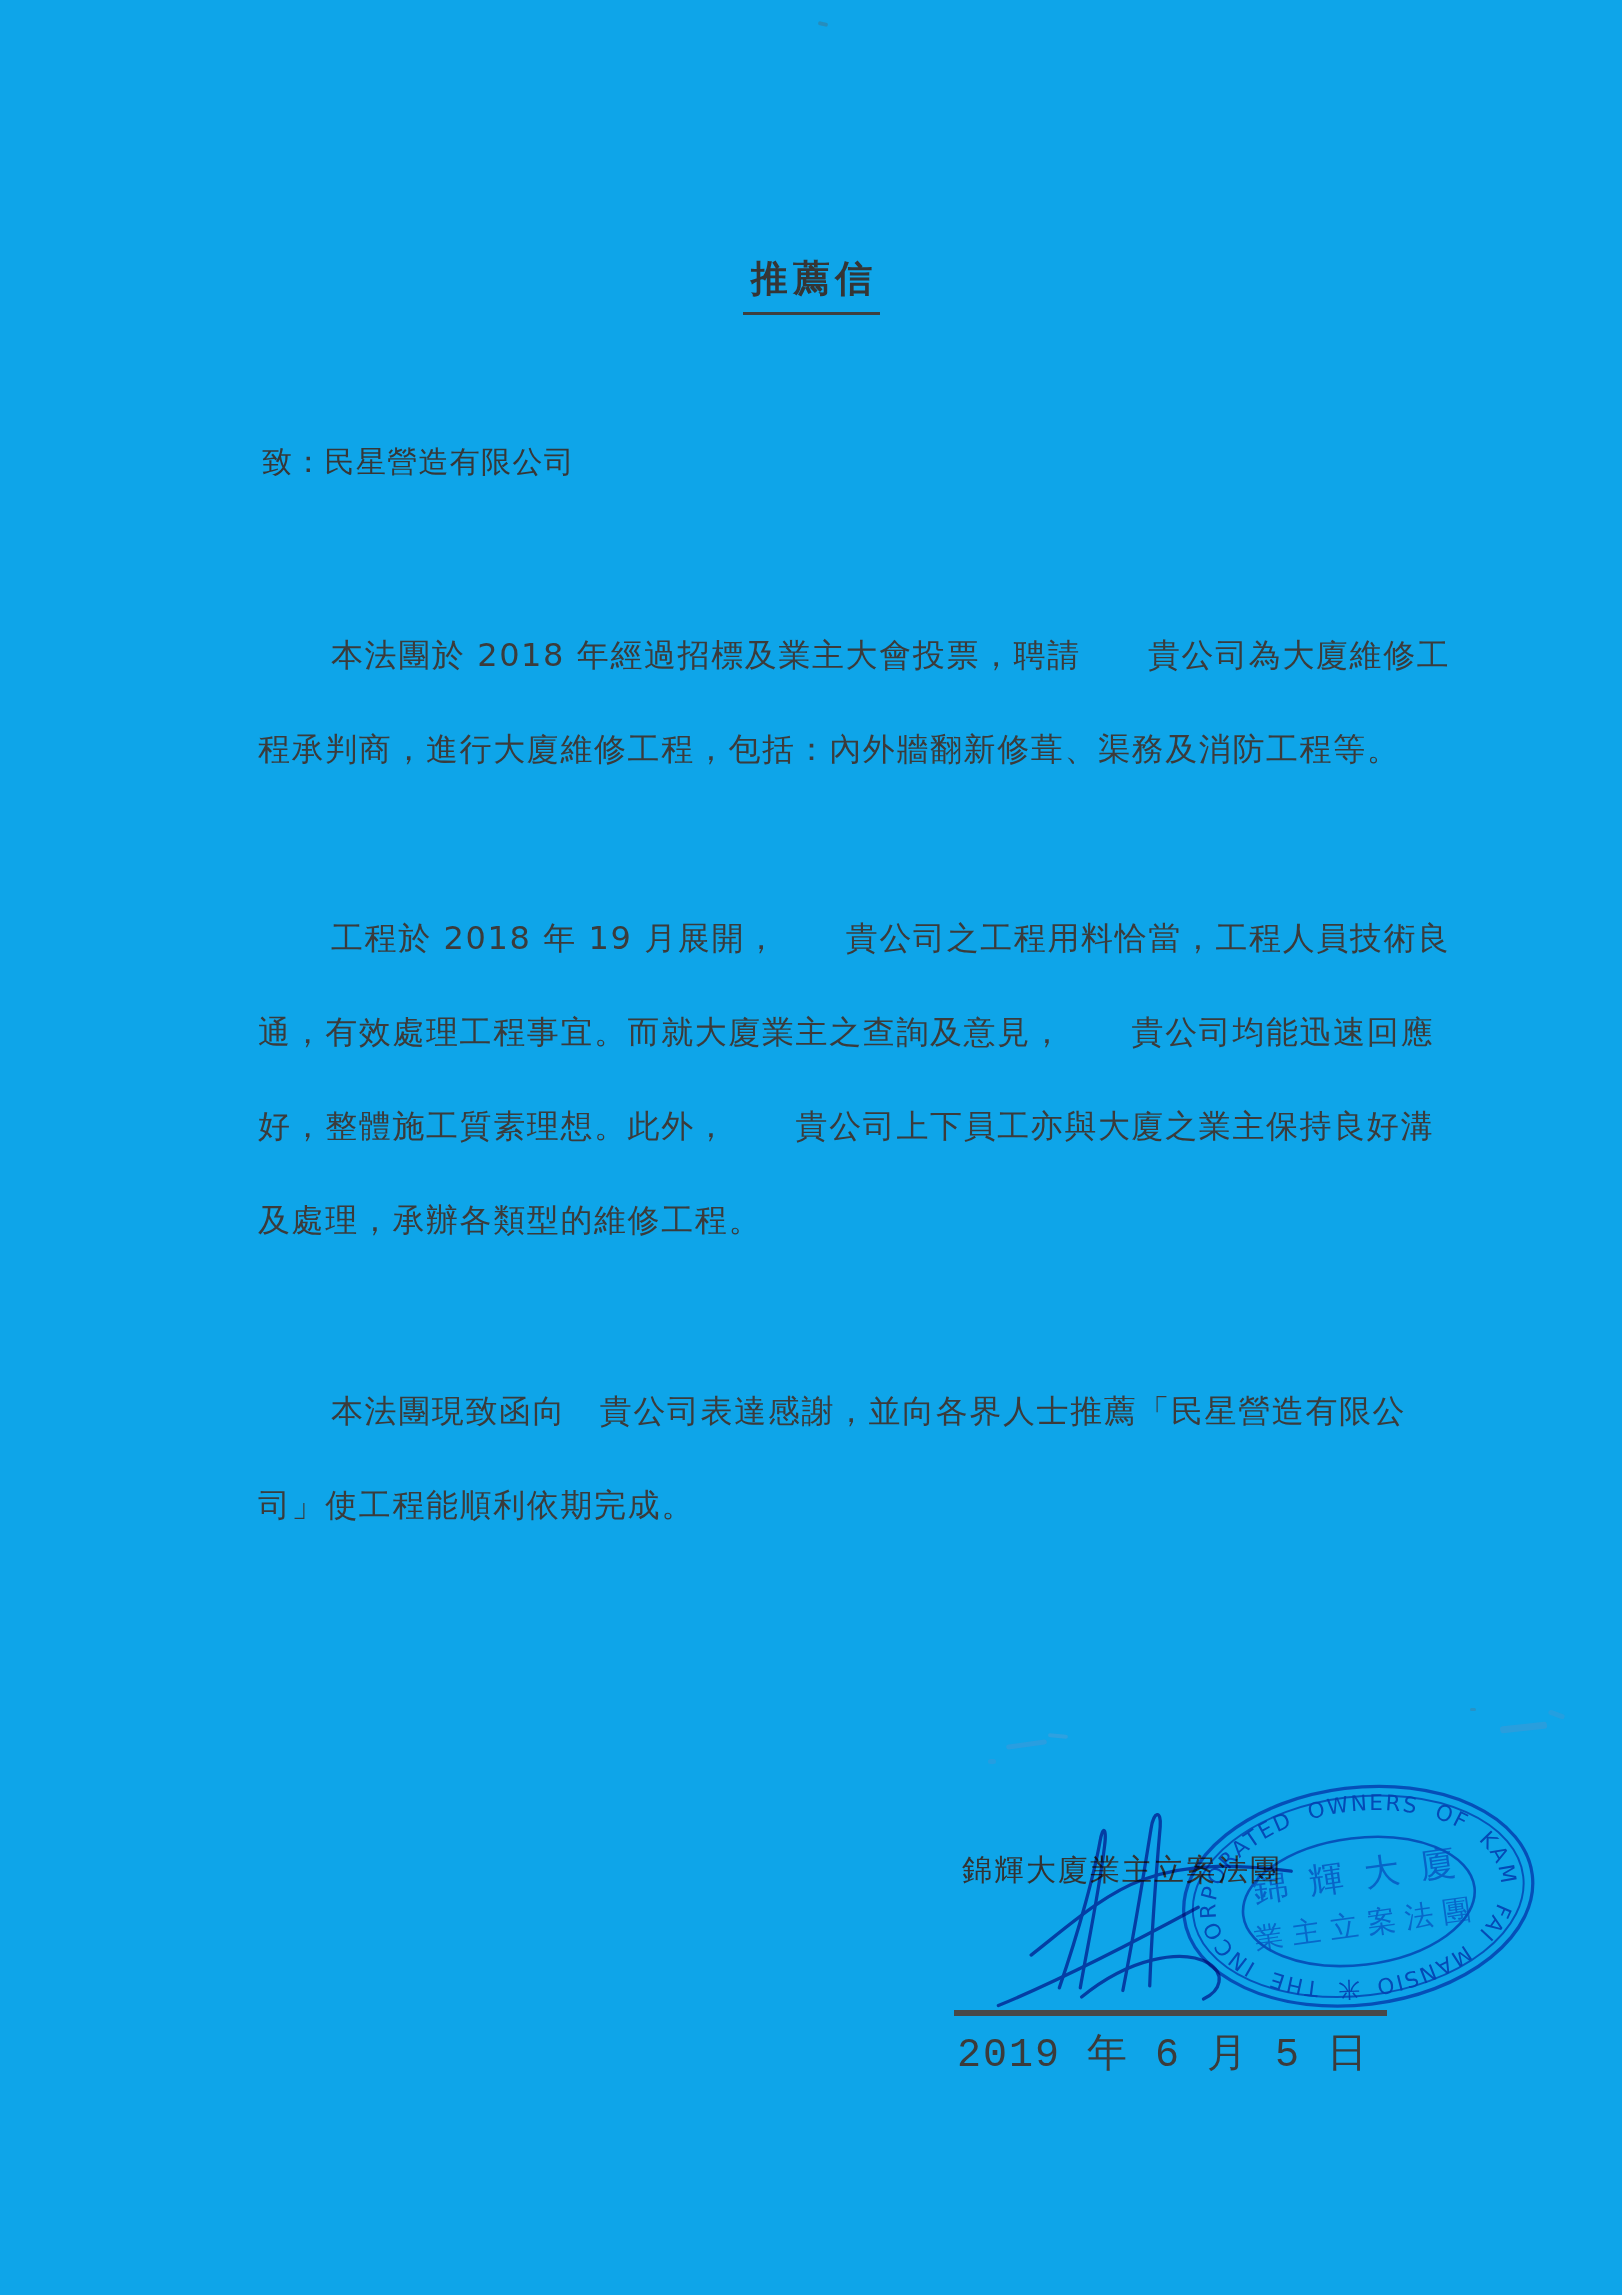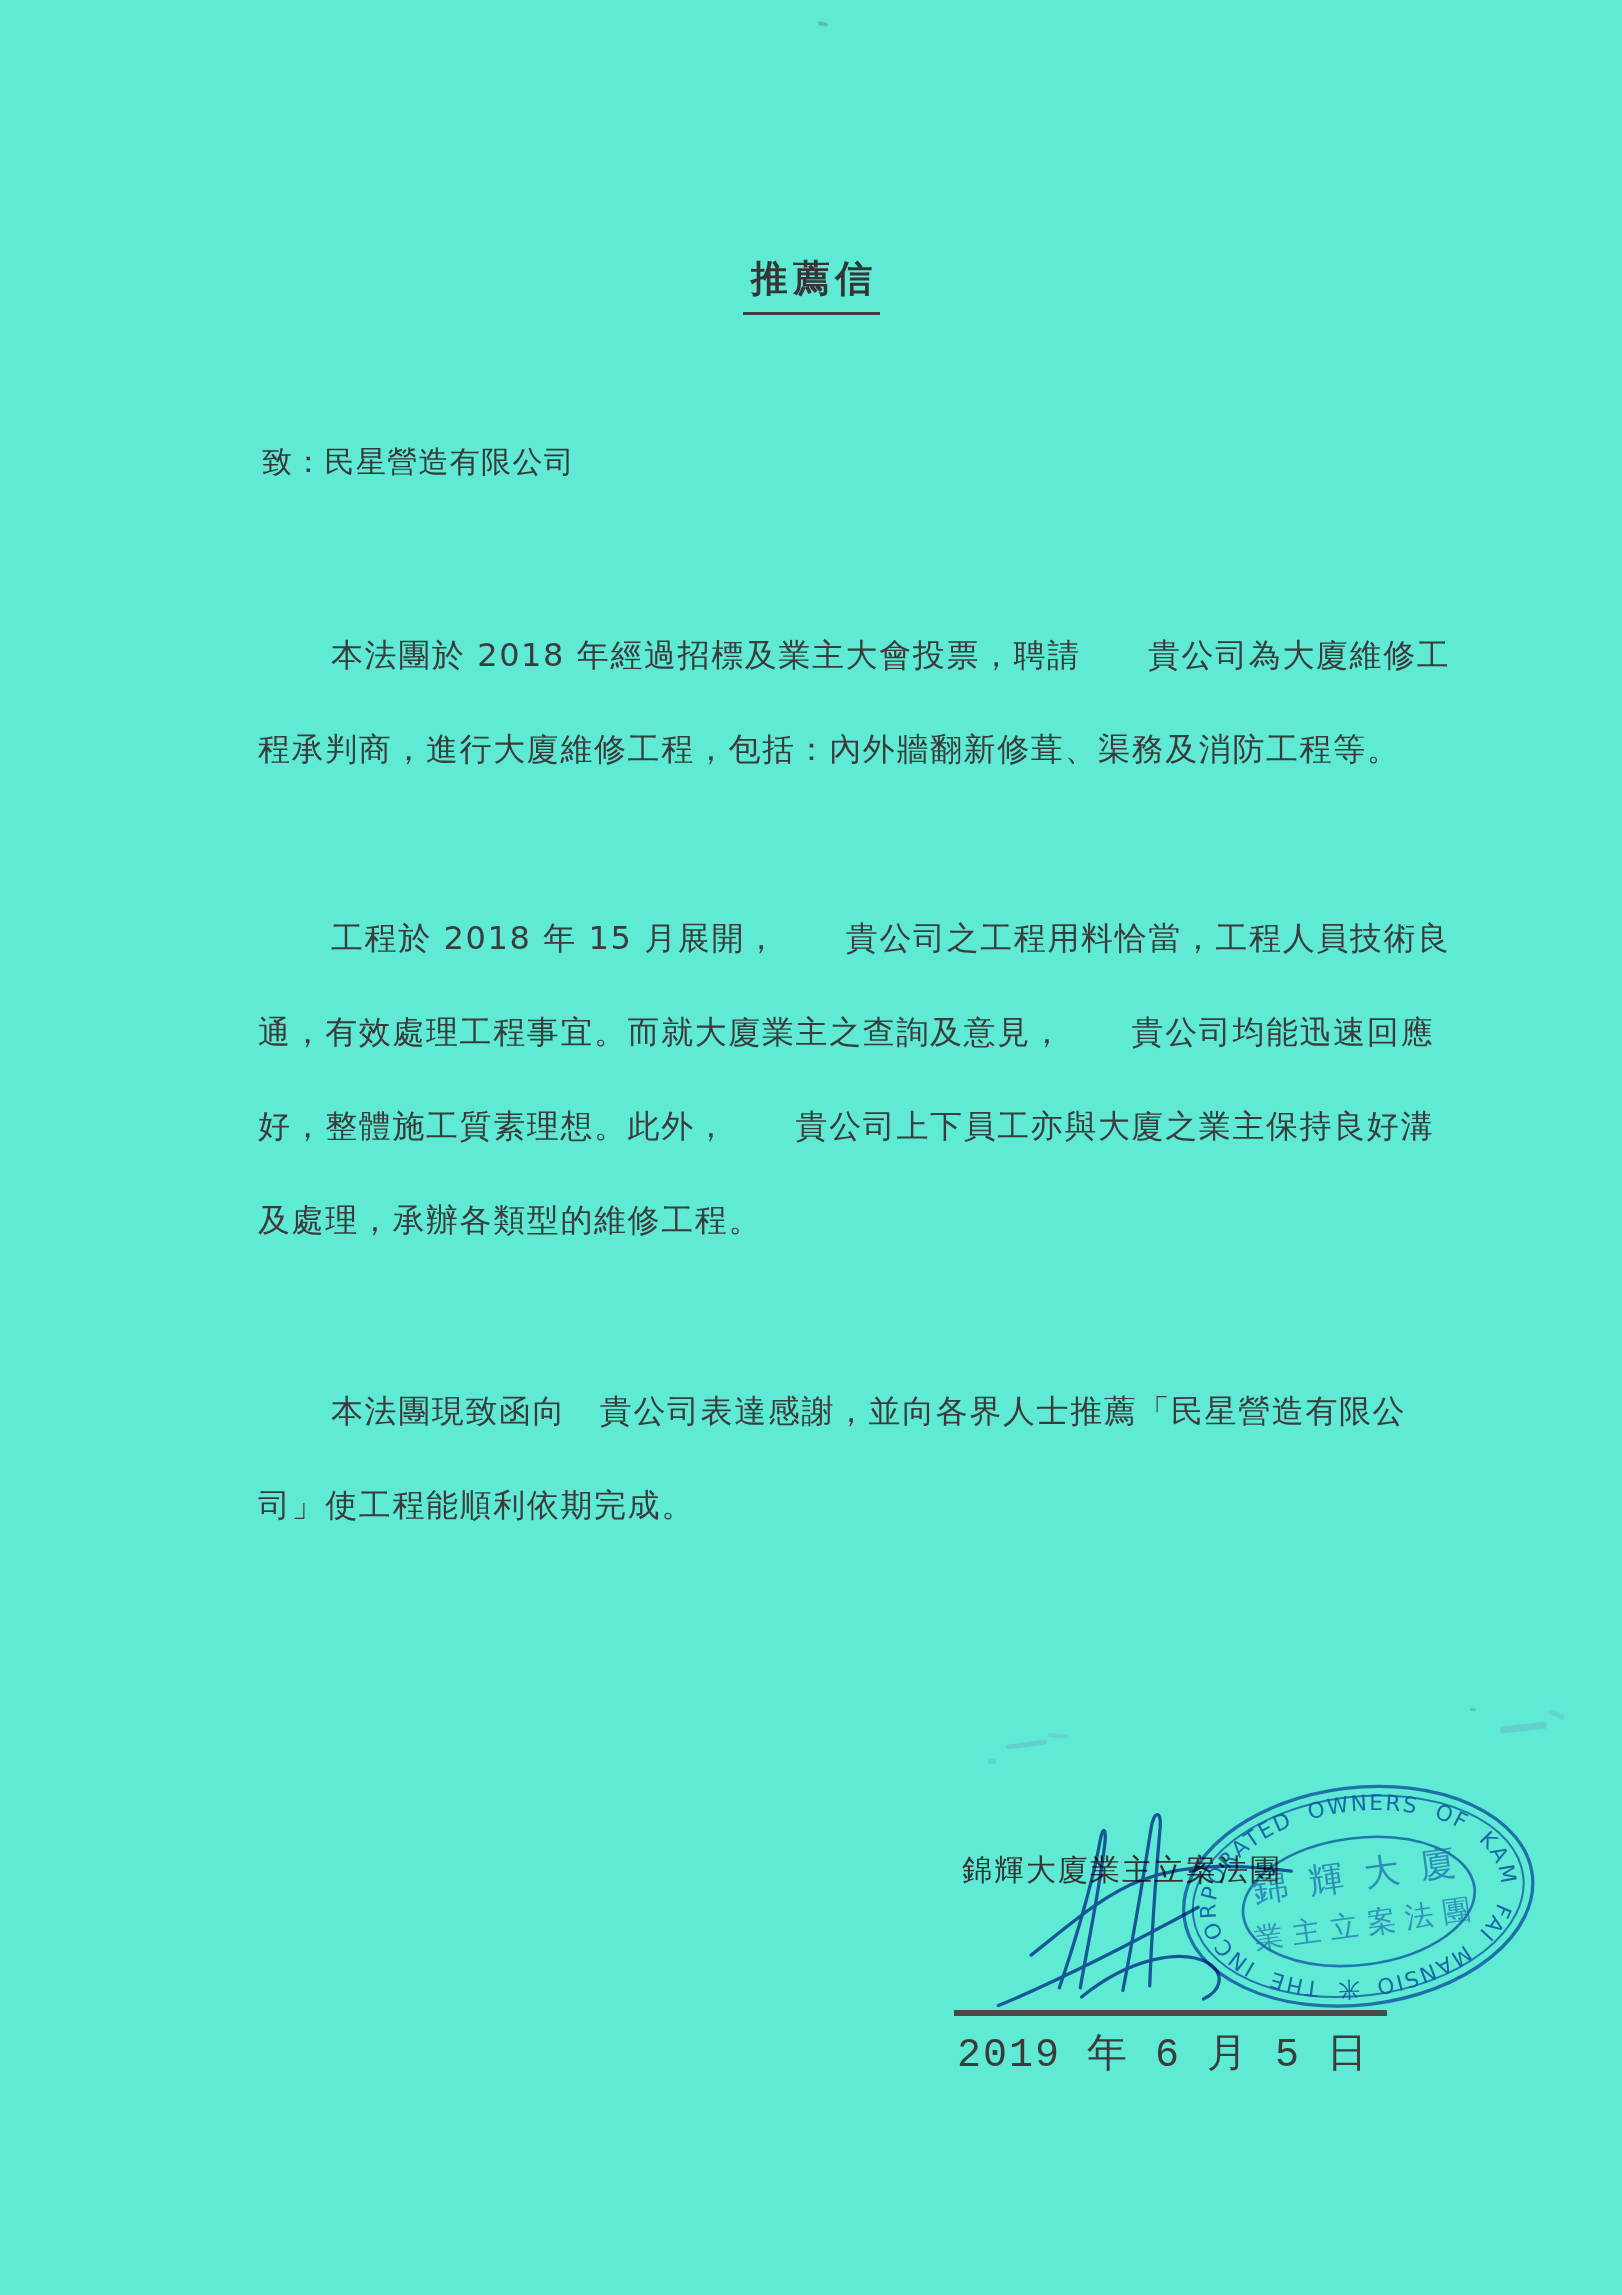--- a/index.html
+++ b/index.html
@@ -1,18 +1,18 @@
 <!DOCTYPE html>
 <html style="font-size:10.5px"><head>
 <meta charset="utf-8">
 <style>
   html,body { margin:0; padding:0; background:#e8e8e8; }
   .page {
     position:relative; width:1623px; height:2295px; margin:0 auto;
-    background:#5eead4; overflow:hidden;
+    background:#0ea5e9; overflow:hidden;
     font-family:"DejaVu Sans", sans-serif; color:#3a3a3a;
   }
   .abs { position:absolute; }
 
   
   .title-wrap { left:0; right:0; top:254px; text-align:center; }
   .title-text {
     display:inline-block; font-size:37px; font-weight:bold; letter-spacing:5.2px;
     color:#353535; border-bottom:3.9px solid #3f3f3f; padding:0 2.6px 7.9px 7.9px;
   }
@@ -49,21 +49,21 @@
   </div>
 
   <div class="abs recipient">致：民星營造有限公司</div>
 
   <div class="abs para" style="top:636px;">
     <div class="body-line indent">本法團於 2018 年經過招標及業主大會投票，聘請　　貴公司為大廈維修工</div>
     <div class="body-line">程承判商，進行大廈維修工程，包括：內外牆翻新修葺、渠務及消防工程等。</div>
   </div>
 
   <div class="abs para" style="top:919px;">
-    <div class="body-line indent">工程於 2018 年 15 月展開，　　貴公司之工程用料恰當，工程人員技術良</div>
+    <div class="body-line indent">工程於 2018 年 19 月展開，　　貴公司之工程用料恰當，工程人員技術良</div>
     <div class="body-line">通，有效處理工程事宜。而就大廈業主之查詢及意見，　　貴公司均能迅速回應</div>
     <div class="body-line">好，整體施工質素理想。此外，　　貴公司上下員工亦與大廈之業主保持良好溝</div>
     <div class="body-line">及處理，承辦各類型的維修工程。</div>
   </div>
 
   <div class="abs para" style="top:1392px;">
     <div class="body-line indent">本法團現致函向　貴公司表達感謝，並向各界人士推薦「民星營造有限公</div>
     <div class="body-line">司」使工程能順利依期完成。</div>
   </div>
 

